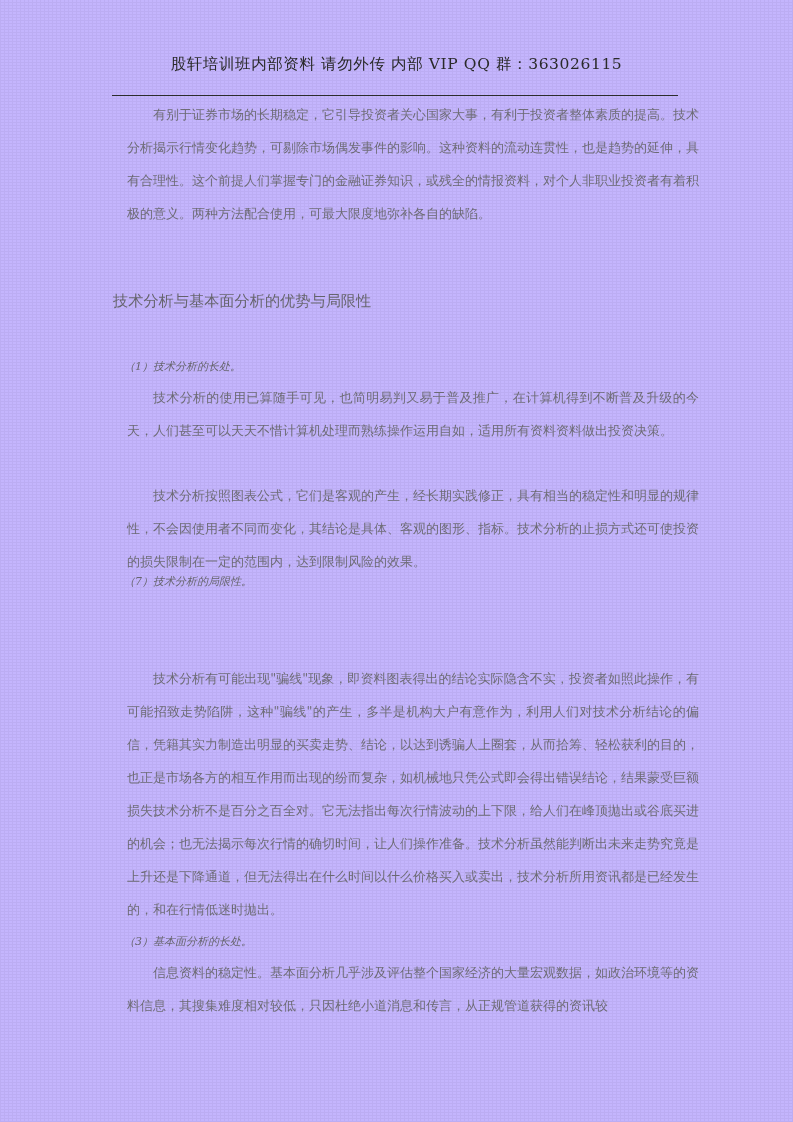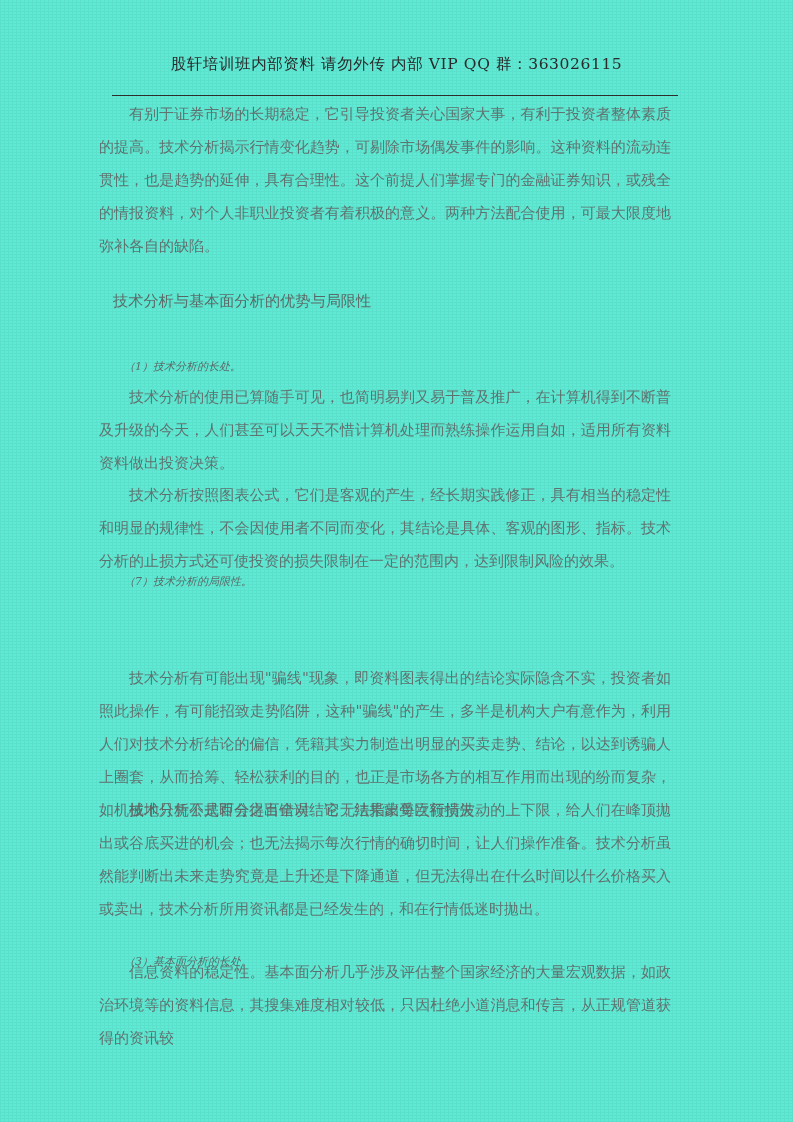--- a/index.html
+++ b/index.html
@@ -11,21 +11,21 @@
     width: 793px;
     height: 1122px;
     position: relative;
     font-family: "DejaVu Sans", sans-serif;
     overflow: hidden;
   }
 
   .page {
     position: absolute;
     inset: 0;
-    background: #5eead4;
+    background: #c4b5fd;
   }
 
   
   .header-line {
     position: absolute;
     top: 54px;
     left: 0;
     width: 793px;
     text-align: center;
     font-family: "DejaVu Serif", "Liberation Serif", serif;
@@ -40,24 +40,24 @@
     top: 95px;
     left: 112px;
     width: 566px;
     height: 0;
     border-top: 1.4px solid #2f2f2f;
   }
 
   
   .textblock {
     position: absolute;
-    left: 99px;
+    left: 127px;
     width: 572px;
     font-family: "DejaVu Serif", "Liberation Serif", serif;
-    font-size: 15px;
+    font-size: 13px;
     line-height: 33px;
     color: #555555;
     text-align: justify;
     text-justify: inter-ideograph;
     word-break: break-all;
     
     opacity: 0.86;
     filter: contrast(0.82) brightness(1.06);
   }
 
@@ -123,19 +123,19 @@
 
   <div class="textblock indent" style="top:381px;">技术分析的使用已算随手可见，也简明易判又易于普及推广，在计算机得到不断普及升级的今天，人们甚至可以天天不惜计算机处理而熟练操作运用自如，适用所有资料资料做出投资决策。</div>
 
   <div class="item-label" style="top:565px;">（7）技术分析的局限性。</div>
 
 
   <div class="textblock indent" style="top:662px;">技术分析有可能出现"骗线"现象，即资料图表得出的结论实际隐含不实，投资者如照此操作，有可能招致走势陷阱，这种"骗线"的产生，多半是机构大户有意作为，利用人们对技术分析结论的偏信，凭籍其实力制造出明显的买卖走势、结论，以达到诱骗人上圈套，从而拾筹、轻松获利的目的，也正是市场各方的相互作用而出现的纷而复杂，如机械地只凭公式即会得出错误结论，结果蒙受巨额损失。</div>
 
   <div class="textblock indent" style="top:794px;">技术分析不是百分之百全对。它无法指出每次行情波动的上下限，给人们在峰顶拋出或谷底买进的机会；也无法揭示每次行情的确切时间，让人们操作准备。技术分析虽然能判断出未来走势究竟是上升还是下降通道，但无法得出在什么时间以什么价格买入或卖出，技术分析所用资讯都是已经发生的，和在行情低迷时拋出。</div>
 
-  <div class="item-label" style="top:925px;margin-top:20px;">（3）基本面分析的长处。</div>
+  <div class="item-label" style="top:925px;">（3）基本面分析的长处。</div>
 
   <div class="textblock indent" style="top:956px;">信息资料的稳定性。基本面分析几乎涉及评估整个国家经济的大量宏观数据，如政治环境等的资料信息，其搜集难度相对较低，只因杜绝小道消息和传言，从正规管道获得的资讯较</div>
 
   <div class="scan-grain"></div>
 
 </div>
 
 </body></html>

